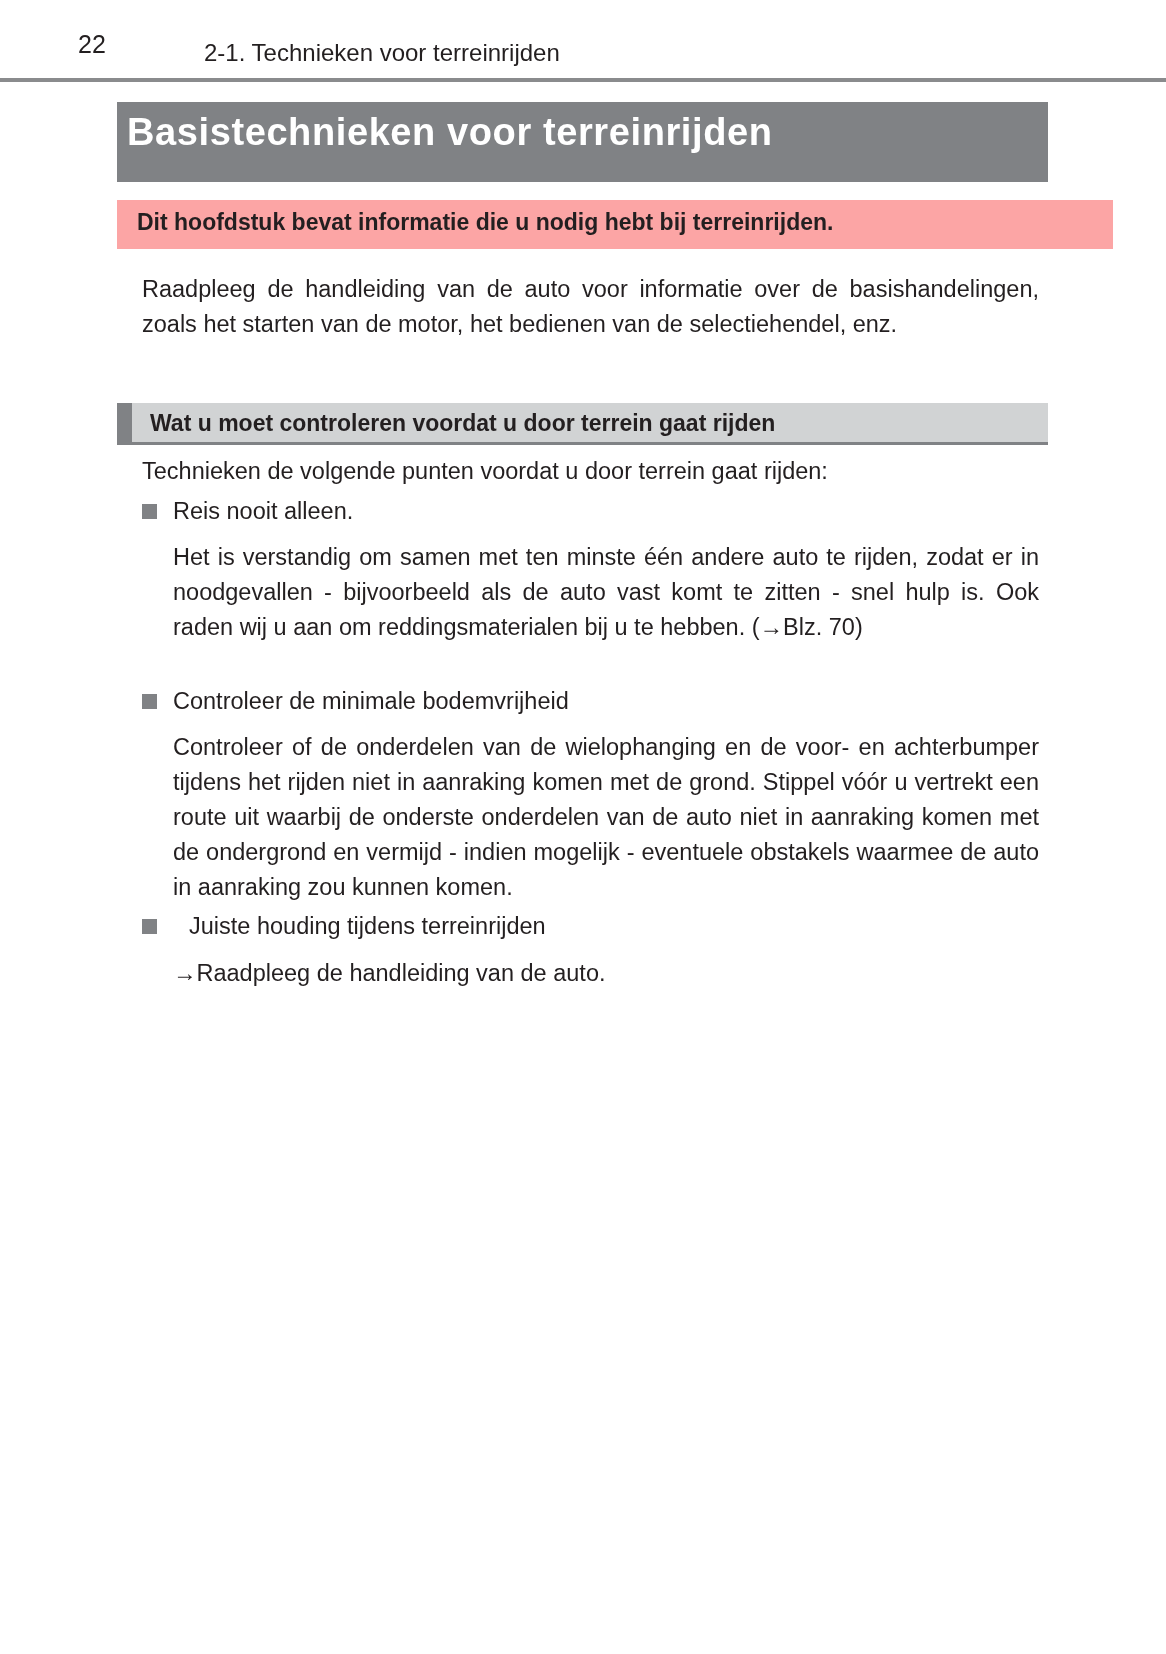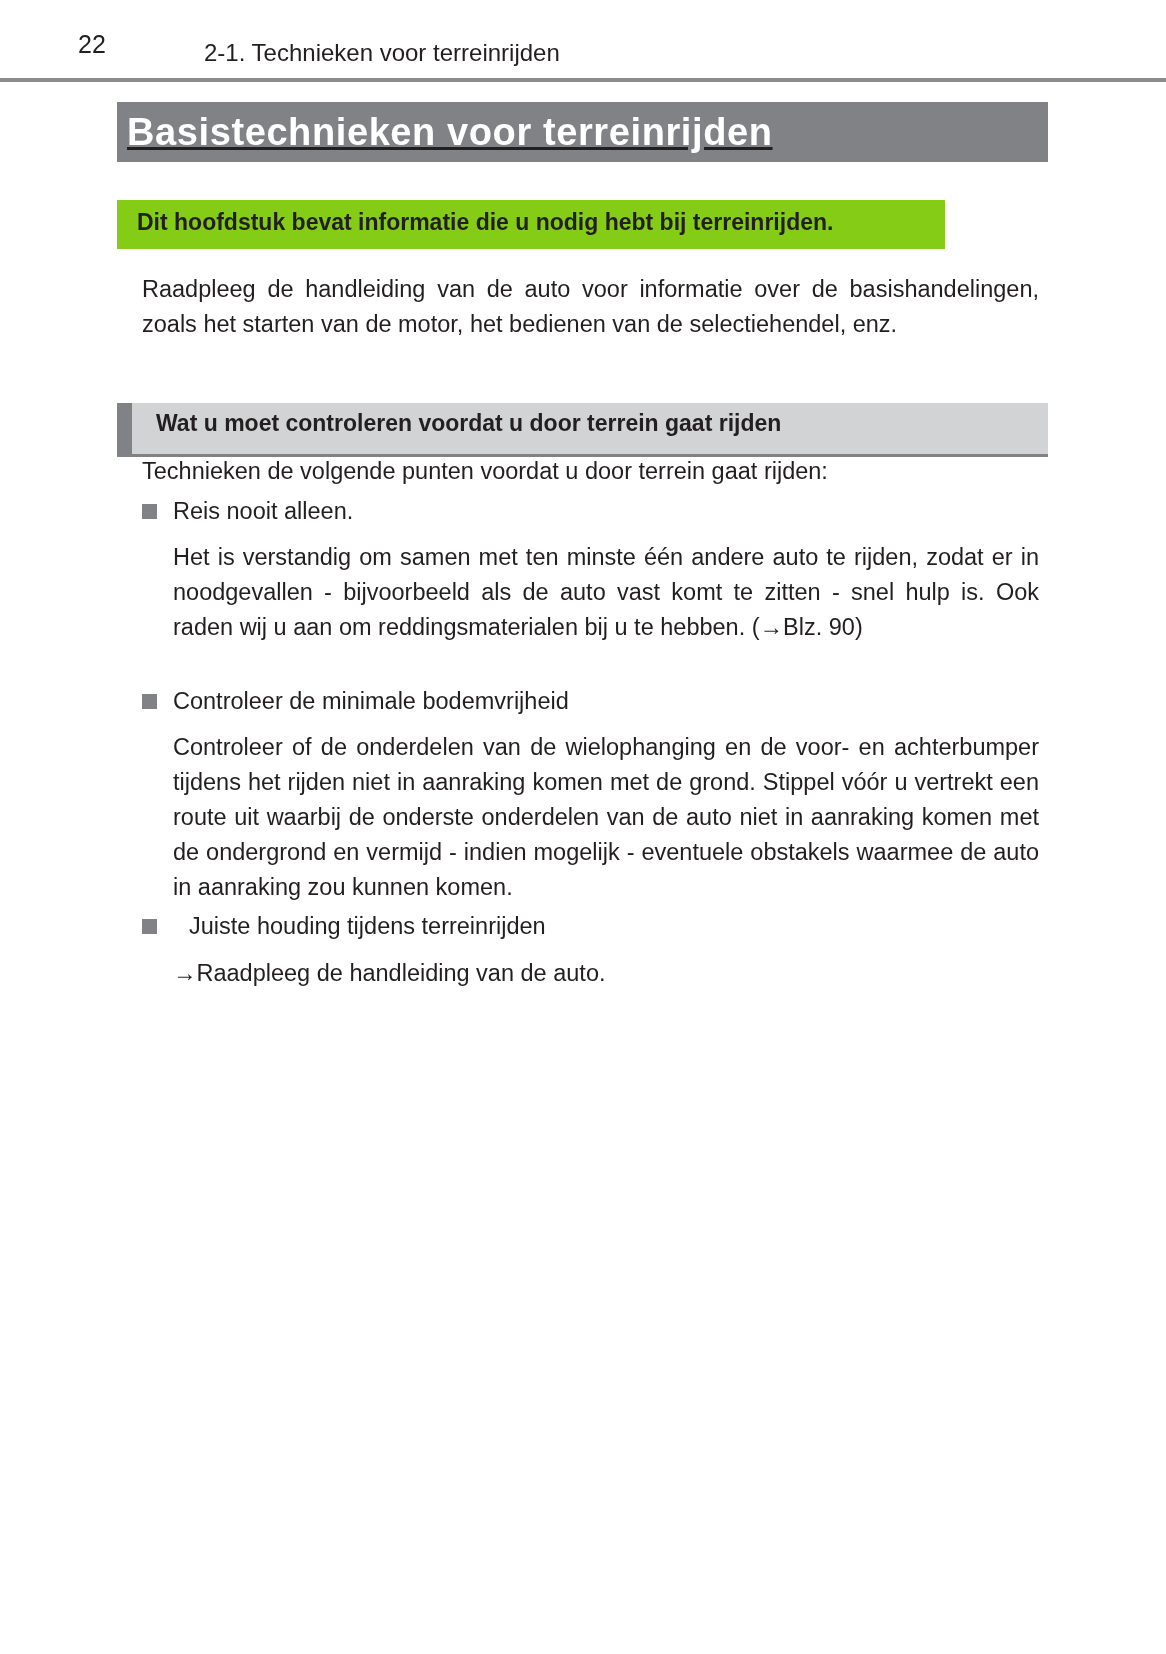--- a/index.html
+++ b/index.html
@@ -1,29 +1,29 @@
 <!DOCTYPE html>
 <html><head>
 <meta charset="utf-8">
 <style>
   html, body { margin: 0; padding: 0; background: #ffffff; }
   body { width: 1166px; height: 1654px; position: relative; overflow: hidden;
          font-family: "Liberation Sans", sans-serif; color: #231f20; }
   .page-number { position: absolute; left: 78px; top: 30px; font-size: 25px; font-weight: normal; }
   .running-head { position: absolute; left: 204px; top: 39px; font-size: 24px; }
   .head-rule { position: absolute; left: 0; top: 78px; width: 1166px; height: 4px; background: #8a8b8d; }
-  .title-bar { position: absolute; left: 117px; top: 102px; width: 931px; height: 60px; background: #808285;
-               box-sizing: border-box; padding-left: 10px; text-decoration: underline; }
+  .title-bar { position: absolute; left: 117px; top: 102px; width: 931px; height: 80px; background: #808285;
+               box-sizing: border-box; padding-left: 10px; }
   .title-bar h1 { margin: 0; color: #ffffff; font-size: 38px; font-weight: bold; line-height: 60px; letter-spacing: 0.6px; }
-  .intro-box { position: absolute; left: 117px; top: 200px; width: 828px; height: 49px; background: #84cc16;
+  .intro-box { position: absolute; left: 117px; top: 200px; width: 996px; height: 49px; background: #fca5a5;
                box-sizing: border-box; padding-left: 20px; }
   .intro-box p { margin: 0; font-weight: bold; font-size: 23px; line-height: 45px; }
   .para { position: absolute; left: 142px; width: 897px; font-size: 23.5px; line-height: 35px; text-align: justify; margin: 0; }
-  .section-bar { position: absolute; left: 117px; top: 403px; width: 931px; height: 54px; background: #d1d3d4;
-                 box-sizing: border-box; border-left: 15px solid #808285; border-bottom: 3px solid #808285; padding-left: 24px; }
+  .section-bar { position: absolute; left: 117px; top: 403px; width: 931px; height: 42px; background: #d1d3d4;
+                 box-sizing: border-box; border-left: 15px solid #808285; border-bottom: 3px solid #808285; padding-left: 18px; }
   .section-bar h2 { margin: 0; font-size: 23px; font-weight: bold; line-height: 40px; }
   .item-head { position: absolute; left: 142px; font-size: 23.5px; font-weight: normal; display: flex; align-items: center; }
   .bullet { width: 15px; height: 15px; background: #808285; display: inline-block; margin-right: 16px; }
   .item-body { position: absolute; left: 173px; width: 866px; font-size: 23.5px; line-height: 35px; text-align: justify; margin: 0; }
 </style>
 </head>
 <body>
 
 <div class="page-number">22</div>
 <div class="running-head">2-1. Technieken voor terreinrijden</div>
@@ -42,21 +42,21 @@
 <div class="section-bar">
   <h2>Wat u moet controleren voordat u door terrein gaat rijden</h2>
 </div>
 
 <p class="para" style="top:454px;">Technieken de volgende punten voordat u door terrein gaat rijden:</p>
 
 <div class="item-head" style="top:498px;">
   <span class="bullet"></span>
   <span>Reis nooit alleen.</span>
 </div>
-<p class="item-body" style="top:540px;">Het is verstandig om samen met ten minste één andere auto te rijden, zodat er in noodgevallen - bijvoorbeeld als de auto vast komt te zitten - snel hulp is. Ook raden wij u aan om reddingsmaterialen bij u te hebben. (→Blz. 90)</p>
+<p class="item-body" style="top:540px;">Het is verstandig om samen met ten minste één andere auto te rijden, zodat er in noodgevallen - bijvoorbeeld als de auto vast komt te zitten - snel hulp is. Ook raden wij u aan om reddingsmaterialen bij u te hebben. (→Blz. 70)</p>
 
 <div class="item-head" style="top:688px;">
   <span class="bullet"></span>
   <span>Controleer de minimale bodemvrijheid</span>
 </div>
 <p class="item-body" style="top:730px;">Controleer of de onderdelen van de wielophanging en de voor- en achterbumper tijdens het rijden niet in aanraking komen met de grond. Stippel vóór u vertrekt een route uit waarbij de onderste onderdelen van de auto niet in aanraking komen met de ondergrond en vermijd - indien mogelijk - eventuele obstakels waarmee de auto in aanraking zou kunnen komen.</p>
 
 <div class="item-head" style="top:913px;gap:16px;">
   <span class="bullet"></span>
   <span>Juiste houding tijdens terreinrijden</span>

